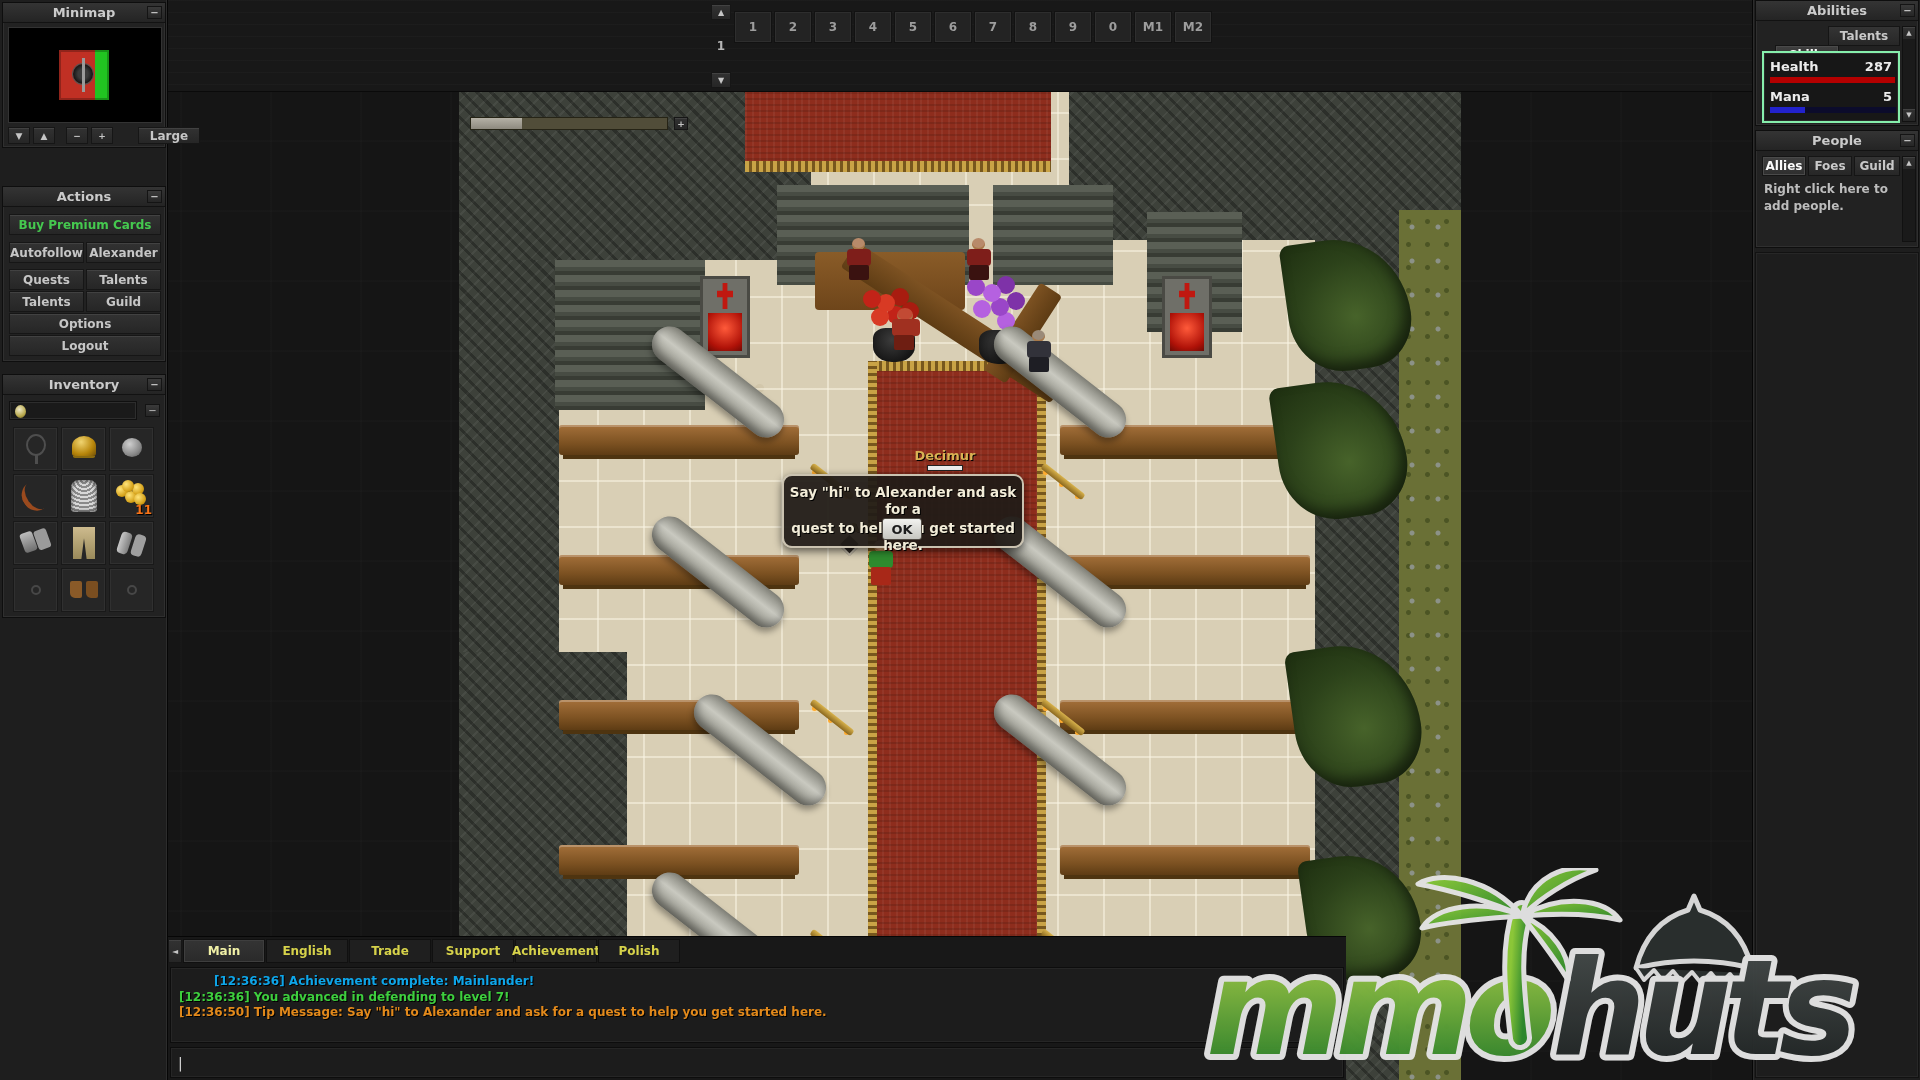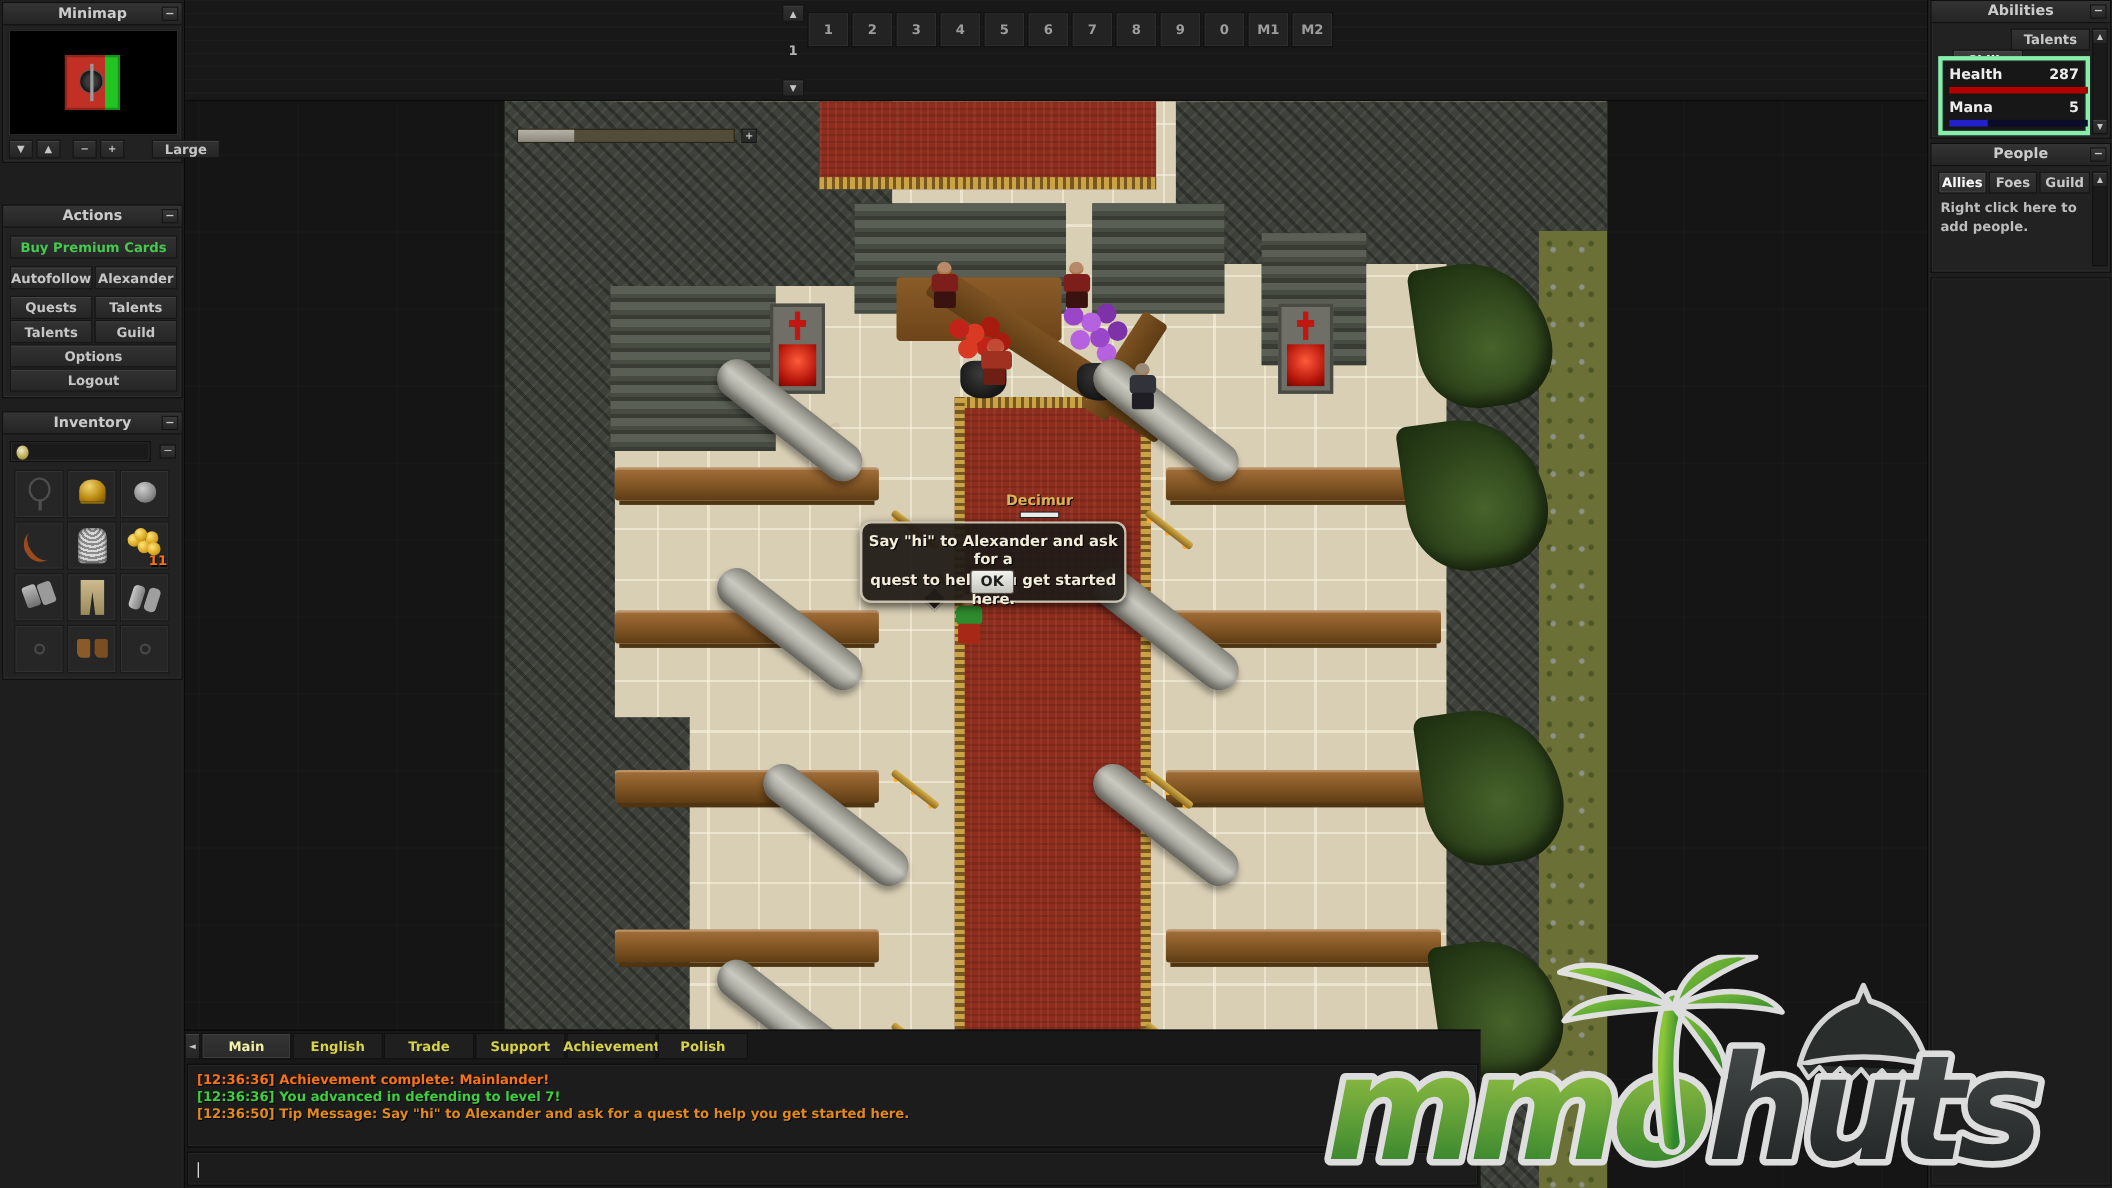--- a/index.html
+++ b/index.html
@@ -84,21 +84,21 @@
   .i-boots{left:8px;top:12px;width:12px;height:17px;background:#8a5a28;border-radius:2px 2px 2px 5px;
     box-shadow:16px 0 0 #7a4e20;}
   
   #rsb{position:absolute;left:1752px;top:0;width:168px;height:1080px;background:#1e1e1e;border-left:1px solid #060606;
     box-shadow:inset 1px 0 0 #2c2c2c;}
   .rtab{height:20px;background:linear-gradient(#343434,#272727);border:1px solid #151515;color:#c9c9c9;
     font-weight:bold;font-size:12px;display:flex;align-items:center;justify-content:center;cursor:pointer;}
   .rtab.active{background:linear-gradient(#3f3f3f,#2e2e2e);color:#fafafa;box-shadow:inset 0 0 0 1px #4a4a4a;}
   .scrollcol{position:absolute;right:2px;width:14px;background:#1a1a1a;border:1px solid #111;}
   .scrollcol .btn{width:12px;height:12px;font-size:7px;border:none;}
-  .statbox{position:absolute;left:6px;top:50px;width:138px;height:72px;background:#171717;border:4px solid #86efac;
+  .statbox{position:absolute;left:6px;top:50px;width:138px;height:72px;background:#171717;border:2px solid #86efac;
     box-shadow:inset 0 0 0 1px #2a2a2a;}
   .statrow{position:absolute;left:6px;right:6px;display:flex;justify-content:space-between;
     font-weight:bold;font-size:13px;color:#ececec;}
   .statbar{position:absolute;left:6px;width:126px;height:6px;background:#2b0b0b;}
   .statfill{height:100%;}
   .f-health{width:99%;}
   .f-mana{width:28%;}
   #people-hint{position:absolute;left:8px;top:50px;width:140px;font-weight:bold;font-size:12px;color:#bdbdbd;line-height:17px;}
   #rsb-empty{position:absolute;left:2px;top:252px;width:164px;height:826px;background:#1d1d1d;border:1px solid #121212;box-shadow:inset 0 0 0 1px #272727;}
   
@@ -470,21 +470,21 @@
     <div id="chattabs">
       <div class="btn" id="chatback">◄</div>
       <div class="ctab active">Main</div>
       <div class="ctab">English</div>
       <div class="ctab">Trade</div>
       <div class="ctab">Support</div>
       <div class="ctab">Achievement</div>
       <div class="ctab">Polish</div>
     </div>
     <div id="chatlog">
-      <div class="msg" style="color: #f97316;">
+      <div class="msg" style="color: #0ea5e9; margin-left: 35px;">
         <span>[12:36:36]</span>
         <span>Achievement complete: Mainlander!</span>
       </div>
       <div class="msg" style="color: rgb(62, 207, 62);">
         <span>[12:36:36]</span>
         <span>You advanced in defending to level 7!</span>
       </div>
       <div class="msg" style="color: rgb(226, 137, 27);">
         <span>[12:36:50]</span>
         <span>Tip Message: Say "hi" to Alexander and ask for a quest to help you get started here.</span>

